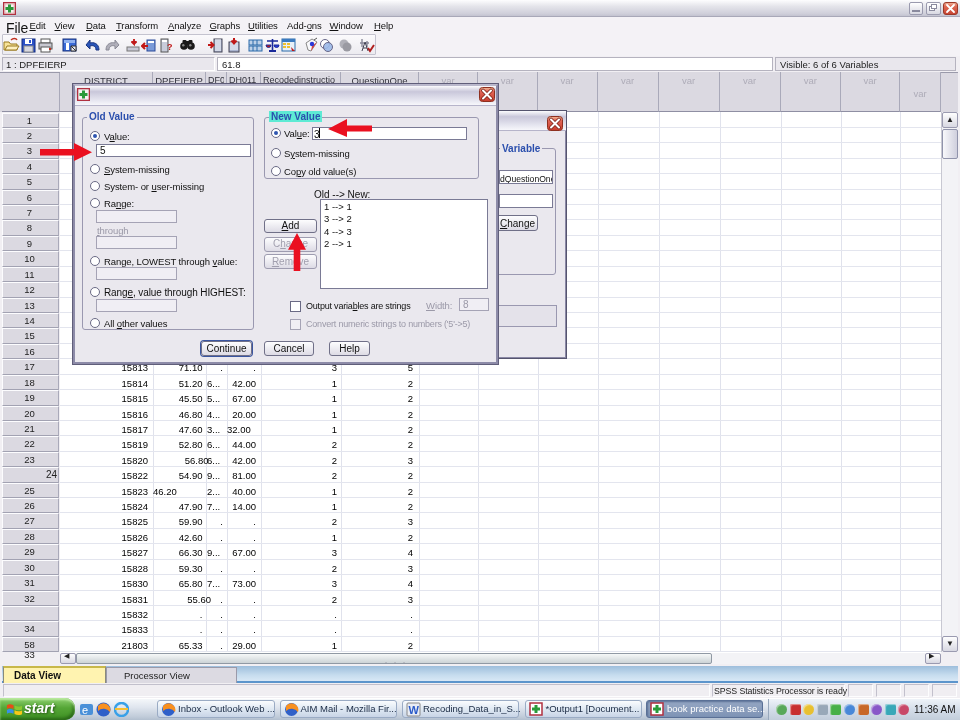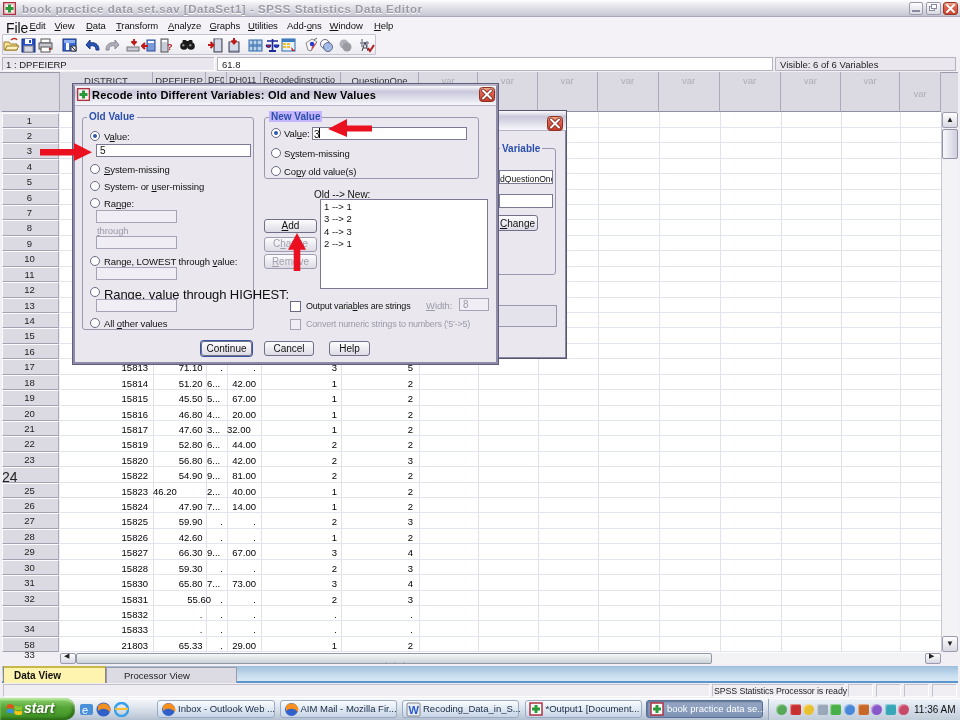--- a/index.html
+++ b/index.html
@@ -10,21 +10,20 @@
 <div id="scr">
 
 <div class="ab" style="left:0px;top:0px;width:960px;height:720px;background:#f1eff3;"></div>
 <div class="ab" style="left:0px;top:0px;width:960px;height:17px;background:linear-gradient(#fdfdfe,#e4e4ea 40%,#cfcfda 85%,#c3c3d0);border-bottom:1px solid #a8a8b8;"></div>
 <svg class="ab" style="left:3px;top:2px" width="13" height="13">
 <rect x="0.5" y="0.5" width="12" height="12" fill="#f6f2f2" stroke="#b03040" stroke-width="1.6"></rect>
 <rect x="2" y="2" width="9" height="9" fill="none" stroke="#d88" stroke-width="0.5"></rect>
 <rect x="5" y="2.5" width="3" height="8" fill="#2a9a3a"></rect>
 <rect x="2.5" y="5" width="8" height="3" fill="#2a9a3a"></rect>
 </svg>
-<div class="tx" style="left:22px;top:2.5px;font-size:11.5px;font-weight:bold;color:#9c9aa6;text-shadow:0 1px 0 #fff;letter-spacing:0.55px;">book practice data set.sav [DataSet1] - SPSS Statistics Data Editor</div>
 <div class="ab" style="left:909px;top:2px;width:14px;height:13px;background:linear-gradient(#fff,#d8d8e2);border:1px solid #9a9aae;border-radius:2px;"></div>
 <div class="tx" style="left:912px;top:6px;"></div>
 <div class="ab" style="left:912px;top:10px;width:8px;height:2px;background:#8a8a9e;"></div>
 <div class="ab" style="left:926px;top:2px;width:15px;height:13px;background:linear-gradient(#fff,#d8d8e2);border:1px solid #9a9aae;border-radius:2px;"></div>
 <div class="ab" style="left:929px;top:6px;width:6px;height:5px;border:1px solid #8a8a9e;background:#fff;"></div>
 <div class="ab" style="left:931px;top:4px;width:6px;height:5px;border:1px solid #8a8a9e;background:#fff;"></div>
 <svg class="ab" style="left:943px;top:2px" width="15" height="13" viewBox="0 0 15 13">
       <rect x="0.5" y="0.5" width="14" height="12" rx="2.5" fill="url(#rg3)" stroke="#9a3828"></rect>
       <defs>
         <linearGradient id="rg3" x2="0" y2="1">
@@ -457,37 +456,37 @@
     </div>
 <div class="ab" style="left:2px;top:451.7px;width:57px;height:15.42px;background:#dbd9e1;border:1px solid #fcfcfe;border-right:1px solid #a9a9b9;border-bottom:1px solid #a2a2b2;"></div>
 <div class="tx" style="left:2px;top:453.7px;">
       <div style="width:55px;text-align:center;font-size:9.5px;color:#222;">23</div>
     </div>
 <div class="ab" style="left:60px;top:466.2px;width:881px;height:1px;background:#e3e5ee;"></div>
 <div class="tx" style="left:60px;top:454.7px;">
       <div style="width:88px;text-align:right;font-size:9.5px;color:#000;">15820</div>
     </div>
 <div class="tx" style="left:153px;top:454.7px;">
-      <div style="width:49.5px;text-align:right;font-size:9.5px;color:#000;">56.80</div>
+      <div style="width:49.5px;text-align:right;font-size:9.5px;color:#000;margin-left:6px;">56.80</div>
     </div>
 <div class="tx" style="left:207px;top:454.7px;">
       <div style="font-size:9.5px;color:#000;">6...</div>
     </div>
 <div class="tx" style="left:227px;top:454.7px;">
       <div style="width:29px;text-align:right;font-size:9.5px;color:#000;">42.00</div>
     </div>
 <div class="tx" style="left:261px;top:454.7px;">
       <div style="width:76px;text-align:right;font-size:9.5px;color:#000;">2</div>
     </div>
 <div class="tx" style="left:341px;top:454.7px;">
       <div style="width:72px;text-align:right;font-size:9.5px;color:#000;">3</div>
     </div>
 <div class="ab" style="left:2px;top:467.2px;width:57px;height:15.42px;background:#dbd9e1;border:1px solid #fcfcfe;border-right:1px solid #a9a9b9;border-bottom:1px solid #a2a2b2;"></div>
 <div class="tx" style="left:2px;top:469.2px;">
-      <div style="width:55px;text-align:left;font-size:14px;color:#222;">24</div>
+      <div style="width:55px;text-align:right;font-size:10px;color:#222;">24</div>
     </div>
 <div class="ab" style="left:60px;top:481.6px;width:881px;height:1px;background:#e3e5ee;"></div>
 <div class="tx" style="left:60px;top:470.2px;">
       <div style="width:88px;text-align:right;font-size:9.5px;color:#000;">15822</div>
     </div>
 <div class="tx" style="left:153px;top:470.2px;">
       <div style="width:49.5px;text-align:right;font-size:9.5px;color:#000;">54.90</div>
     </div>
 <div class="tx" style="left:207px;top:470.2px;">
       <div style="font-size:9.5px;color:#000;">9...</div>
@@ -804,21 +803,20 @@
 <div class="ab" style="left:480px;top:215px;width:58px;height:16px;background:linear-gradient(#fdfdfe,#dddbe5);border:1px solid #707088;border-radius:3px;"></div>
 <div class="tx" style="left:500px;top:218px;font-size:10px;color:#111;"><u>C</u>hange</div>
 <div class="ab" style="left:470px;top:305px;width:87px;height:22px;border:1px solid #9a98b0;background:#e4e2ea;"></div>
 <div class="ab" style="left:73px;top:84px;width:425px;height:280px;background:#eae8ee;border:2px solid #8d8ba8;border-top-color:#bab8cc;box-shadow:0 0 0 1px #605e7a;"></div>
 <div class="ab" style="left:75px;top:86px;width:421px;height:20px;background:linear-gradient(#fbfbfd,#c9c7da 30%,#e6e6f0 75%,#f7f7fb);border-bottom:1px solid #b6b4ca;"></div>
 <svg class="ab" style="left:77px;top:88px" width="13" height="13">
 <rect x="0.5" y="0.5" width="12" height="12" fill="#f6f2f2" stroke="#b03040" stroke-width="1.6"></rect>
 <rect x="5" y="2.5" width="3" height="8" fill="#2a9a3a"></rect>
 <rect x="2.5" y="5" width="8" height="3" fill="#2a9a3a"></rect>
 </svg>
-<div class="tx" style="left:92px;top:89px;font-size:11px;font-weight:bold;color:#000;letter-spacing:0.2px;">Recode into Different Variables: Old and New Values</div>
 <svg class="ab" style="left:479px;top:87px" width="16" height="15" viewBox="0 0 16 15">
       <rect x="0.5" y="0.5" width="15" height="14" rx="3" fill="url(#rg1)" stroke="#8e3020"></rect>
       <defs>
         <linearGradient id="rg1" x2="0" y2="1">
           <stop offset="0" stop-color="#f2c09c"></stop>
           <stop offset="0.25" stop-color="#e2685a"></stop>
           <stop offset="1" stop-color="#c83c2c"></stop>
         </linearGradient>
       </defs>
       <path d="M4 3.5 L12 11.5 M12 3.5 L4 11.5" stroke="#7a2418" stroke-width="3.6" stroke-linecap="round"></path>
@@ -838,26 +836,26 @@
 <div class="tx" style="left:104px;top:181px;font-size:9.5px;color:#111;font-weight:normal;letter-spacing:-0.1px;">System- or <u>u</u>ser-missing</div>
 <div class="ab" style="left:90px;top:198px;width:10px;height:10px;background:#fff;border:1px solid #6a6a85;border-radius:50%;"></div>
 <div class="tx" style="left:104px;top:198px;font-size:9.5px;color:#111;font-weight:normal;letter-spacing:-0.1px;">Ra<u>n</u>ge:</div>
 <div class="ab" style="left:96px;top:210px;width:81px;height:13px;background:#f0eef4;border:1px solid #a5a3b5;"></div>
 <div class="tx" style="left:97px;top:225px;font-size:9.5px;color:#9b99a8;font-weight:normal;letter-spacing:-0.1px;"><u>t</u>hrough</div>
 <div class="ab" style="left:96px;top:236px;width:81px;height:13px;background:#f0eef4;border:1px solid #a5a3b5;"></div>
 <div class="ab" style="left:90px;top:256px;width:10px;height:10px;background:#fff;border:1px solid #6a6a85;border-radius:50%;"></div>
 <div class="tx" style="left:104px;top:256px;font-size:9.5px;color:#111;font-weight:normal;letter-spacing:-0.1px;">Range, LOWEST through <u>v</u>alue:</div>
 <div class="ab" style="left:96px;top:267px;width:81px;height:13px;background:#f0eef4;border:1px solid #a5a3b5;"></div>
 <div class="ab" style="left:90px;top:287px;width:10px;height:10px;background:#fff;border:1px solid #6a6a85;border-radius:50%;"></div>
-<div class="tx" style="left:104px;top:287px;font-size:13px;color:#111;font-weight:normal;letter-spacing:-0.1px;">Rang<u>e</u>, value through HIGHEST:</div>
+<div class="tx" style="left:104px;top:287px;font-size:10px;color:#111;font-weight:normal;letter-spacing:-0.1px;">Rang<u>e</u>, value through HIGHEST:</div>
 <div class="ab" style="left:96px;top:299px;width:81px;height:13px;background:#f0eef4;border:1px solid #a5a3b5;"></div>
 <div class="ab" style="left:90px;top:318px;width:10px;height:10px;background:#fff;border:1px solid #6a6a85;border-radius:50%;"></div>
 <div class="tx" style="left:104px;top:318px;font-size:9.5px;color:#111;font-weight:normal;letter-spacing:-0.1px;">All <u>o</u>ther values</div>
 <div class="ab" style="left:264px;top:117px;width:215px;height:62px;border:1px solid #9a98b0;border-radius:3px;"></div>
-<div class="tx" style="left:269px;top:111px;font-size:10px;font-weight:bold;color:#2b4fad;background:#c4b5fd;padding:0 2px;">New Value</div>
+<div class="tx" style="left:269px;top:111px;font-size:10px;font-weight:bold;color:#2b4fad;background:#5eead4;padding:0 2px;">New Value</div>
 <div class="ab" style="left:271px;top:128px;width:10px;height:10px;background:#fff;border:1px solid #6a6a85;border-radius:50%;">
       <div class="ab" style="left:2px;top:2px;width:4px;height:4px;border-radius:50%;background:#2f55b0;"></div>
     </div>
 <div class="tx" style="left:284px;top:128px;font-size:9.5px;color:#111;font-weight:normal;letter-spacing:-0.1px;">Val<u>u</u>e:</div>
 <div class="ab" style="left:312px;top:126.5px;width:155px;height:13.5px;background:#fff;border:1px solid #7a7a95;"></div>
 <div class="tx" style="left:314px;top:128.5px;font-size:10px;color:#111;">3</div>
 <div class="ab" style="left:318.5px;top:128px;width:1px;height:10px;background:#000;"></div>
 <div class="ab" style="left:271px;top:148px;width:10px;height:10px;background:#fff;border:1px solid #6a6a85;border-radius:50%;"></div>
 <div class="tx" style="left:284px;top:148px;font-size:9.5px;color:#111;font-weight:normal;letter-spacing:-0.1px;">S<u>y</u>stem-missing</div>
 <div class="ab" style="left:271px;top:166px;width:10px;height:10px;background:#fff;border:1px solid #6a6a85;border-radius:50%;"></div>

